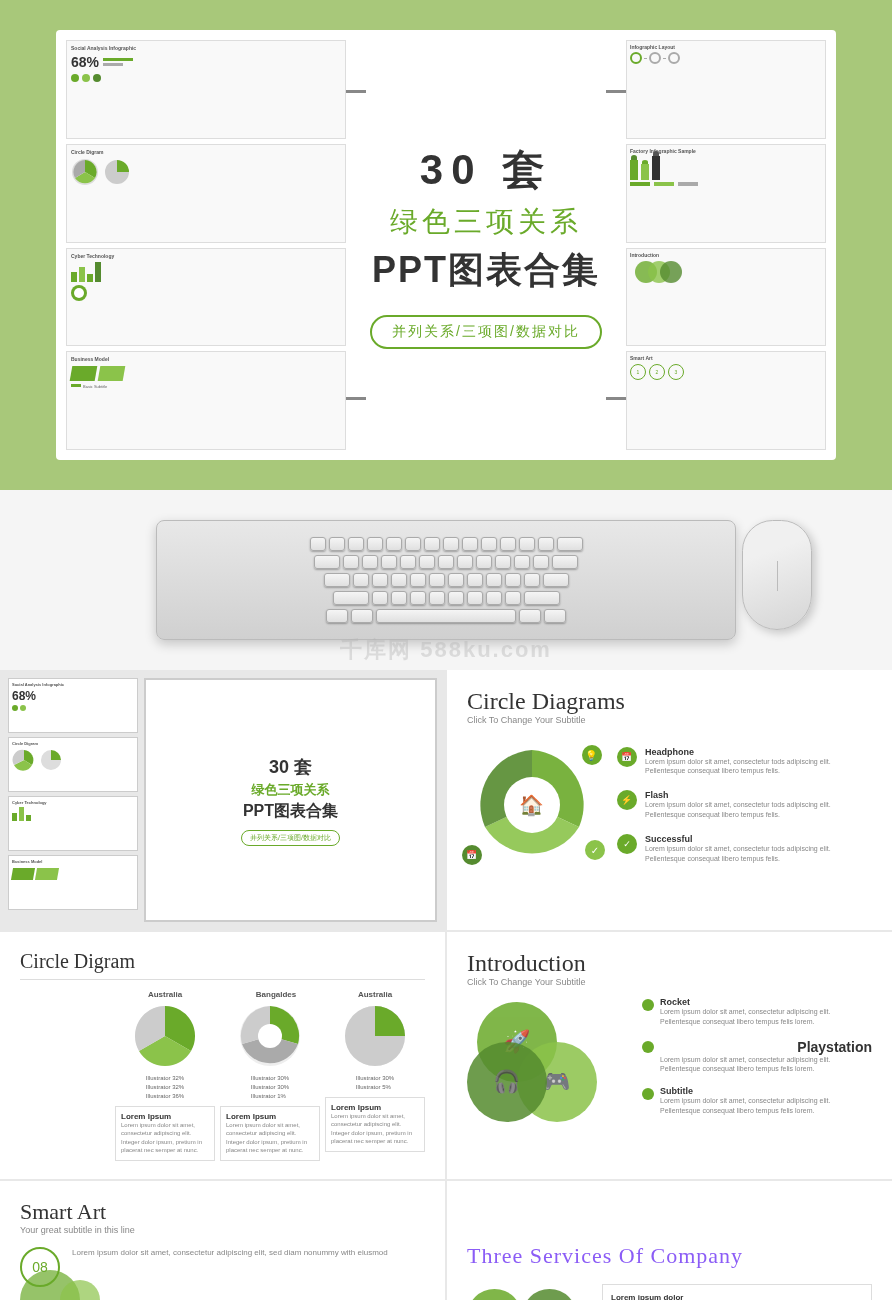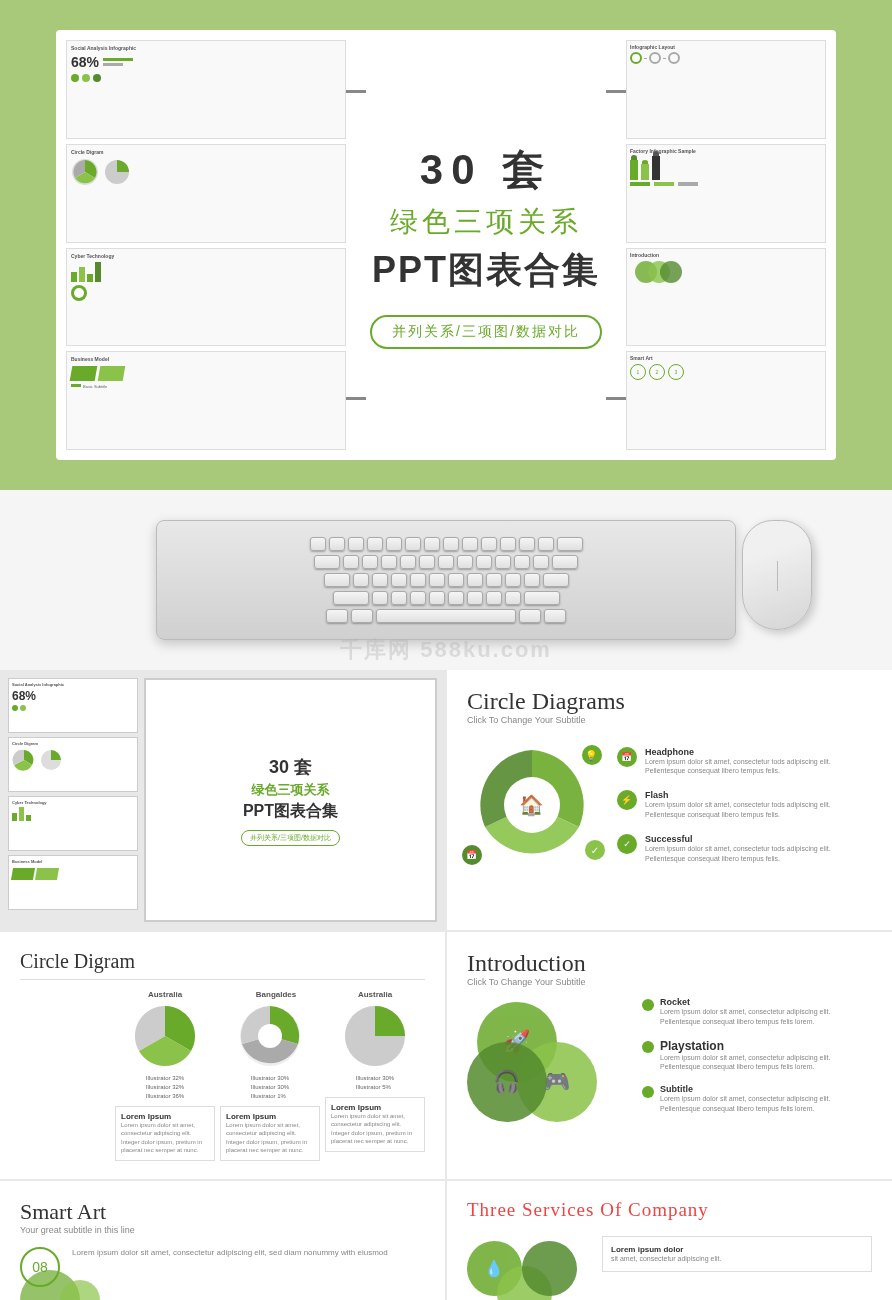--- a/index.html
+++ b/index.html
@@ -621,21 +621,21 @@
         <div style="display:flex;gap:6px;align-items:flex-start;justify-content:flex-end;">
           <div style="width:12px;height:12px;border-radius:50%;background:#6aaa2a;flex-shrink:0;margin-top:2px;"></div>
           <div>
             <div style="font-size:9px;font-weight:bold;color:#333;">Rocket</div>
             <div style="font-size:7px;color:#888;line-height:1.4;">Lorem ipsum dolor sit amet, consectetur adipiscing elit. Pellentesque consequat libero tempus felis lorem.</div>
           </div>
         </div>
         <div style="display:flex;gap:6px;align-items:flex-start;">
           <div style="width:12px;height:12px;border-radius:50%;background:#6aaa2a;flex-shrink:0;margin-top:2px;"></div>
           <div>
-            <div style="font-size:12px;font-weight:bold;color:#333;">Playstation</div>
+            <div style="font-size:14px;font-weight:bold;color:#333;text-align:right;">Playstation</div>
             <div style="font-size:7px;color:#888;line-height:1.4;">Lorem ipsum dolor sit amet, consectetur adipiscing elit. Pellentesque consequat libero tempus felis lorem.</div>
           </div>
         </div>
         <div style="display:flex;gap:6px;align-items:flex-start;">
           <div style="width:12px;height:12px;border-radius:50%;background:#6aaa2a;flex-shrink:0;margin-top:2px;"></div>
           <div>
             <div style="font-size:9px;font-weight:bold;color:#333;">Subtitle</div>
             <div style="font-size:7px;color:#888;line-height:1.4;">Lorem ipsum dolor sit amet, consectetur adipiscing elit. Pellentesque consequat libero tempus felis lorem.</div>
           </div>
         </div>
@@ -651,21 +651,21 @@
       <div>
         <div style="font-size:8px;color:#888;line-height:1.4;">Lorem ipsum dolor sit amet, consectetur adipiscing elit, sed diam nonummy with eiusmod</div>
       </div>
     </div>
 
     <div style="position:absolute;bottom:0;left:20px;width:60px;height:30px;border-radius:30px 30px 0 0;background:#6aaa2a;opacity:0.7;"></div>
     <div style="position:absolute;bottom:0;left:60px;width:40px;height:20px;border-radius:20px 20px 0 0;background:#8bc34a;opacity:0.7;"></div>
   </div>
 
   <div class="slide-panel" style="padding:18px 20px;min-height:120px;">
-    <div style="font-size:19px;color:#ef4444;font-family:Georgia,serif;letter-spacing:1px;">Three Services Of Company</div>
+    <div style="font-size:22px;color:#8b5cf6;font-family:Georgia,serif;letter-spacing:1px;margin-top:44px;">Three Services Of Company</div>
     <div style="display:flex;gap:15px;margin-top:15px;align-items:flex-start;">
 
       <div style="position:relative;width:120px;height:90px;flex-shrink:0;">
         <div style="position:absolute;left:0;top:5px;width:55px;height:55px;border-radius:50%;background:#6aaa2a;opacity:0.85;display:flex;align-items:center;justify-content:center;color:white;font-size:16px;">💧</div>
         <div style="position:absolute;left:30px;top:30px;width:55px;height:55px;border-radius:50%;background:#8bc34a;opacity:0.85;"></div>
         <div style="position:absolute;left:55px;top:5px;width:55px;height:55px;border-radius:50%;background:#558b2f;opacity:0.85;"></div>
       </div>
 
       <div style="border:1px solid #ddd;padding:8px;flex:1;">
         <div style="font-size:8px;font-weight:bold;color:#333;">Lorem ipsum dolor</div>

